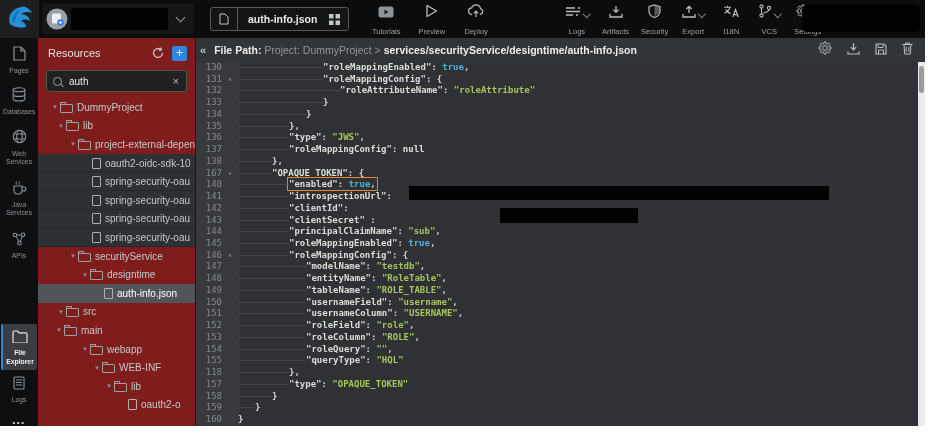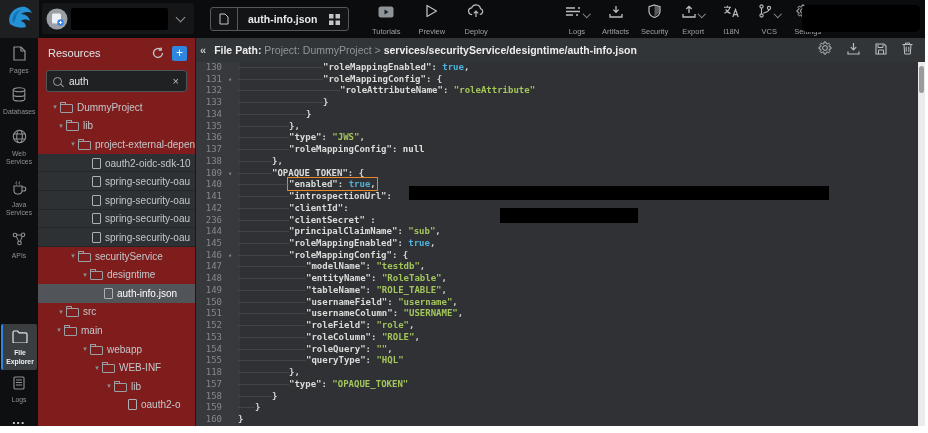--- a/index.html
+++ b/index.html
@@ -457,25 +457,25 @@
     <div class="ed-body" id="code">
         <div class="cl"><span class="ln">130</span><span class="fm"></span><span class="ind" style="width: 85px;"></span><span class="tk-k">"roleMappingEnabled"</span><span class="tk-p">: </span><span class="tk-b">true</span><span class="tk-p">,</span></div>
         <div class="cl"><span class="ln">131</span><span class="fm">▾</span><span class="ind" style="width: 85px;"></span><span class="tk-k">"roleMappingConfig"</span><span class="tk-p">: {</span></div>
         <div class="cl"><span class="ln">132</span><span class="fm"></span><span class="ind" style="width: 102px;"></span><span class="tk-k">"roleAttributeName"</span><span class="tk-p">: </span><span class="tk-s">"roleAttribute"</span></div>
         <div class="cl"><span class="ln">133</span><span class="fm"></span><span class="ind" style="width: 85px;"></span><span class="tk-p">}</span></div>
         <div class="cl"><span class="ln">134</span><span class="fm"></span><span class="ind" style="width: 68px;"></span><span class="tk-p">}</span></div>
         <div class="cl"><span class="ln">135</span><span class="fm"></span><span class="ind" style="width: 51px;"></span><span class="tk-p">},</span></div>
         <div class="cl"><span class="ln">136</span><span class="fm"></span><span class="ind" style="width: 51px;"></span><span class="tk-k">"type"</span><span class="tk-p">: </span><span class="tk-s">"JWS"</span><span class="tk-p">,</span></div>
         <div class="cl"><span class="ln">137</span><span class="fm"></span><span class="ind" style="width: 51px;"></span><span class="tk-k">"roleMappingConfig"</span><span class="tk-p">: </span><span class="tk-x">null</span></div>
         <div class="cl"><span class="ln">138</span><span class="fm"></span><span class="ind" style="width: 34px;"></span><span class="tk-p">},</span></div>
-        <div class="cl"><span class="ln">109</span><span class="fm">▾</span><span class="ind" style="width: 34px;"></span><span class="tk-k">"OPAQUE TOKEN"</span><span class="tk-p">: {</span></div>
+        <div class="cl"><span class="ln">167</span><span class="fm">▾</span><span class="ind" style="width: 34px;"></span><span class="tk-k">"OPAQUE TOKEN"</span><span class="tk-p">: {</span></div>
         <div class="cl"><span class="ln">140</span><span class="fm"></span><span class="ind" style="width: 51px;"></span><span class="hl"><span class="tk-k">"enabled"</span><span class="tk-p">: </span><span class="tk-b">true</span><span class="tk-p">,</span></span></div>
         <div class="cl"><span class="ln">141</span><span class="fm"></span><span class="ind" style="width: 51px;"></span><span class="tk-k">"introspectionUrl"</span><span class="tk-p">:</span></div>
         <div class="cl"><span class="ln">142</span><span class="fm"></span><span class="ind" style="width: 51px;"></span><span class="tk-k">"clientId"</span><span class="tk-p">:</span></div>
-        <div class="cl"><span class="ln">236</span><span class="fm"></span><span class="ind" style="width: 51px;"></span><span class="tk-k">"clientSecret"</span><span class="tk-p"> :</span></div>
+        <div class="cl"><span class="ln">143</span><span class="fm"></span><span class="ind" style="width: 51px;"></span><span class="tk-k">"clientSecret"</span><span class="tk-p"> :</span></div>
         <div class="cl"><span class="ln">144</span><span class="fm"></span><span class="ind" style="width: 51px;"></span><span class="tk-k">"principalClaimName"</span><span class="tk-p">: </span><span class="tk-s">"sub"</span><span class="tk-p">,</span></div>
         <div class="cl"><span class="ln">145</span><span class="fm"></span><span class="ind" style="width: 51px;"></span><span class="tk-k">"roleMappingEnabled"</span><span class="tk-p">: </span><span class="tk-b">true</span><span class="tk-p">,</span></div>
         <div class="cl"><span class="ln">146</span><span class="fm">▾</span><span class="ind" style="width: 51px;"></span><span class="tk-k">"roleMappingConfig"</span><span class="tk-p">: {</span></div>
         <div class="cl"><span class="ln">147</span><span class="fm"></span><span class="ind" style="width: 68px;"></span><span class="tk-k">"modelName"</span><span class="tk-p">: </span><span class="tk-s">"testdb"</span><span class="tk-p">,</span></div>
         <div class="cl"><span class="ln">148</span><span class="fm"></span><span class="ind" style="width: 68px;"></span><span class="tk-k">"entityName"</span><span class="tk-p">: </span><span class="tk-s">"RoleTable"</span><span class="tk-p">,</span></div>
         <div class="cl"><span class="ln">149</span><span class="fm"></span><span class="ind" style="width: 68px;"></span><span class="tk-k">"tableName"</span><span class="tk-p">: </span><span class="tk-s">"ROLE_TABLE"</span><span class="tk-p">,</span></div>
         <div class="cl"><span class="ln">150</span><span class="fm"></span><span class="ind" style="width: 68px;"></span><span class="tk-k">"usernameField"</span><span class="tk-p">: </span><span class="tk-s">"username"</span><span class="tk-p">,</span></div>
         <div class="cl"><span class="ln">151</span><span class="fm"></span><span class="ind" style="width: 68px;"></span><span class="tk-k">"usernameColumn"</span><span class="tk-p">: </span><span class="tk-s">"USERNAME"</span><span class="tk-p">,</span></div>
         <div class="cl"><span class="ln">152</span><span class="fm"></span><span class="ind" style="width: 68px;"></span><span class="tk-k">"roleField"</span><span class="tk-p">: </span><span class="tk-s">"role"</span><span class="tk-p">,</span></div>
         <div class="cl"><span class="ln">153</span><span class="fm"></span><span class="ind" style="width: 68px;"></span><span class="tk-k">"roleColumn"</span><span class="tk-p">: </span><span class="tk-s">"ROLE"</span><span class="tk-p">,</span></div>

